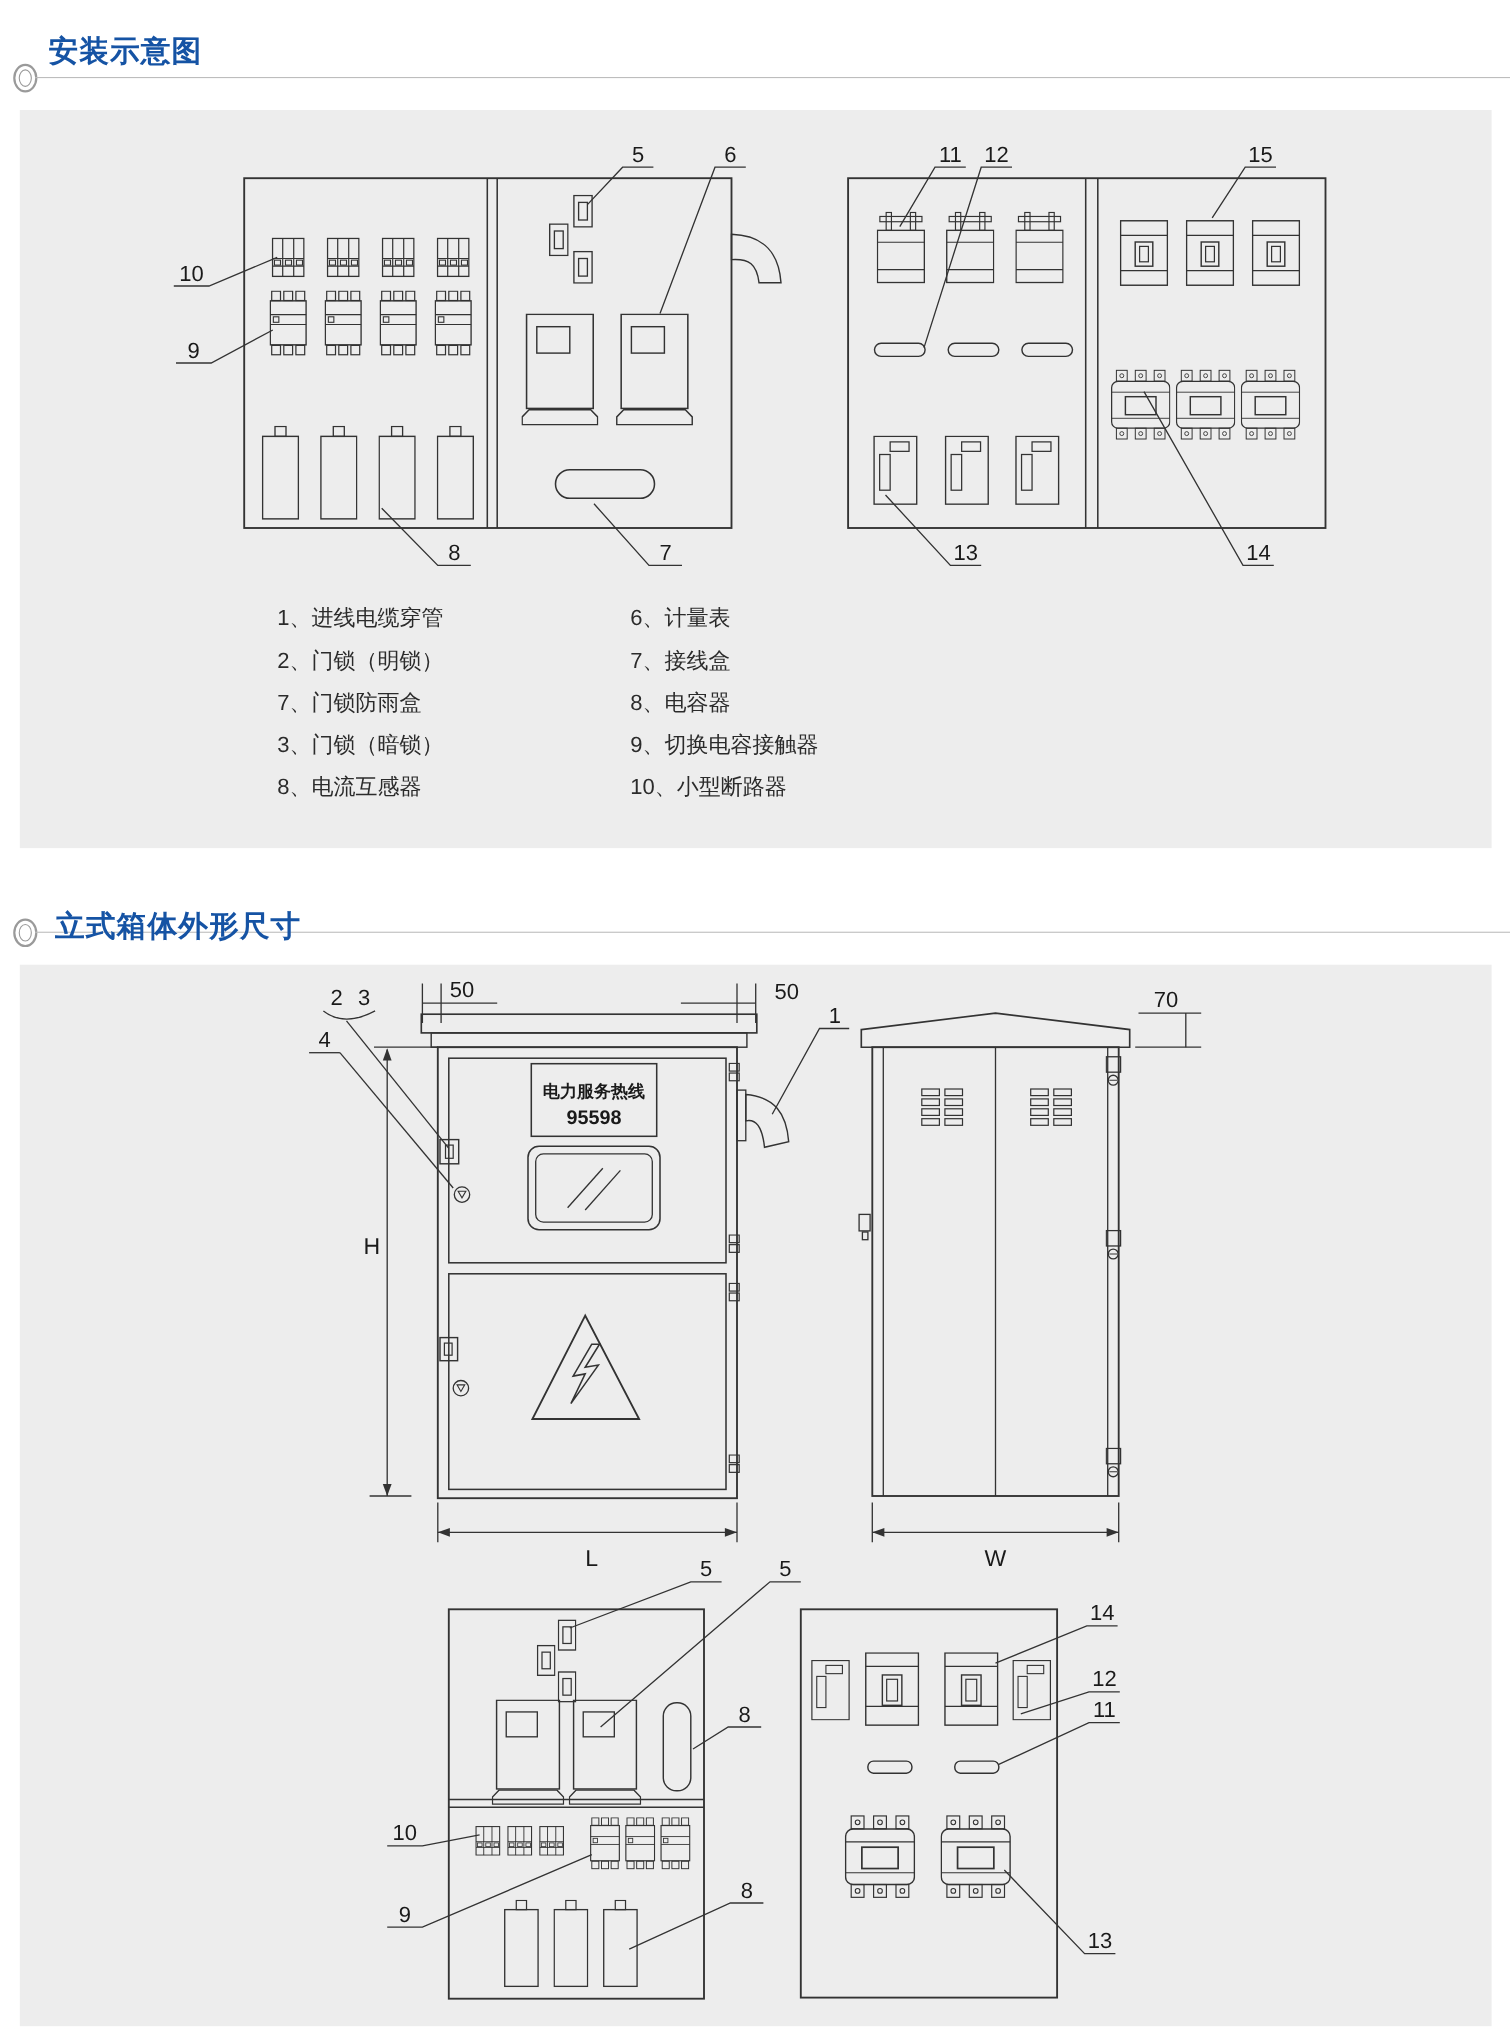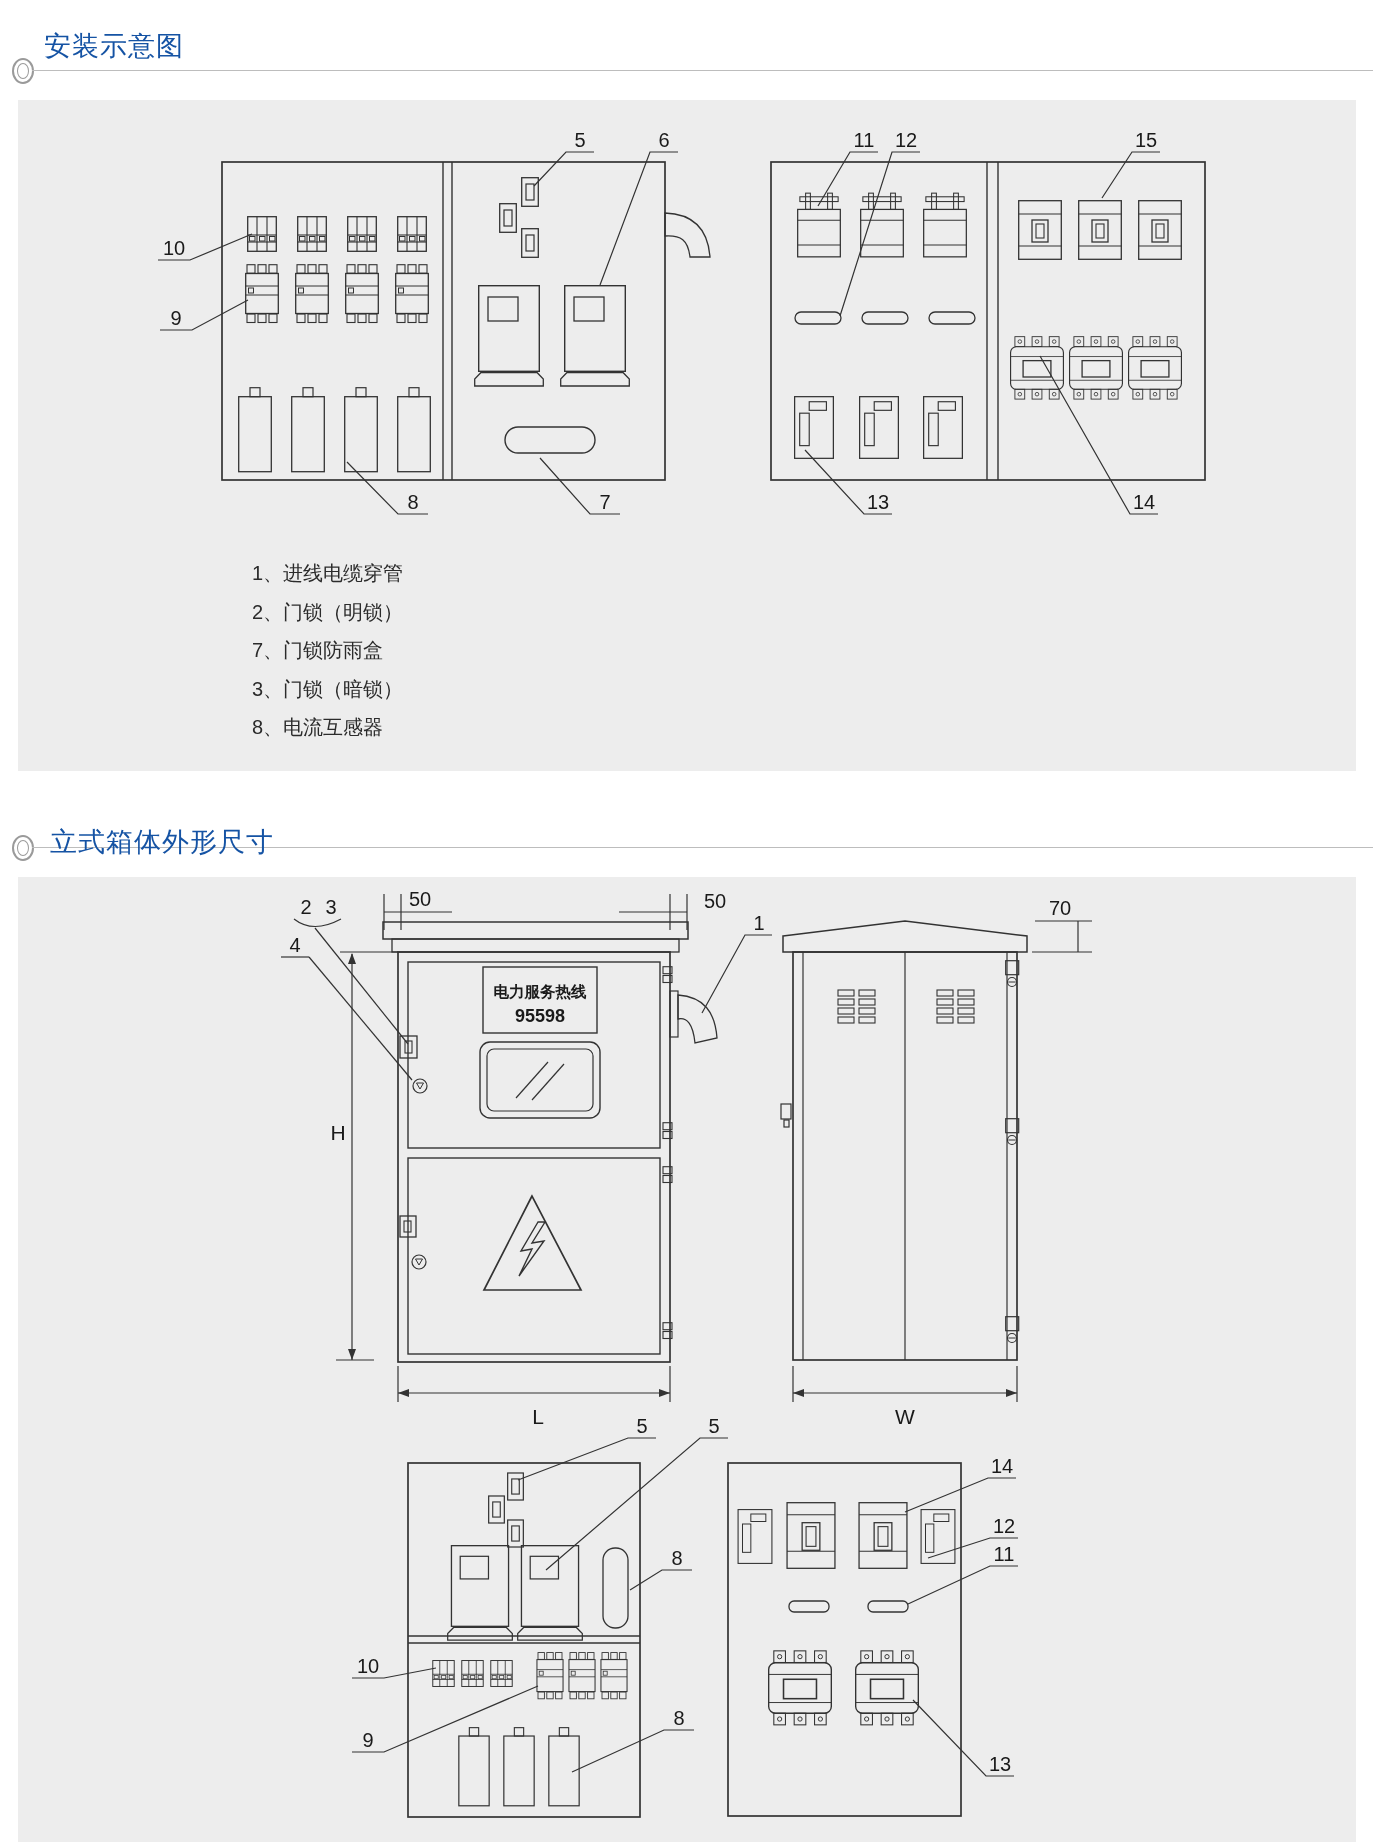--- a/index.html
+++ b/index.html
@@ -1,23 +1,23 @@
 <!DOCTYPE html>
 <html><head>
 <meta charset="utf-8">
 <style>
   html,body{margin:0;padding:0;background:#fff;}
   .page{position:relative;width:1373px;height:1848px;background:#fff;overflow:hidden;
         font-family:"Liberation Sans","DejaVu Sans",sans-serif;color:#1a1a1a;}
   .panel{position:absolute;left:18px;width:1338px;background:#ededed;}
-  .sec-title{position:absolute;font-size:27px;font-weight:normal;color:#1553a4;letter-spacing:1px;text-align:right;}
+  .sec-title{position:absolute;font-size:27px;font-weight:bold;color:#1553a4;letter-spacing:1px;text-align:right;}
   .sec-line{position:absolute;height:1px;background:#bdbdbd;left:32px;right:0;}
   .ring{position:absolute;width:22px;height:26px;border:2px solid #9a9a9a;border-radius:50%;background:#fff;box-sizing:border-box;}
   .ring .inner{position:absolute;left:3px;top:3px;width:12px;height:16px;border:1.5px solid #9a9a9a;border-radius:50%;box-sizing:border-box;}
-  .legend{position:absolute;font-size:20px;color:#2b2b2b;margin-top:11px;}
+  .legend{position:absolute;font-size:20px;color:#2b2b2b;}
   .legend .row{height:38.5px;line-height:38.5px;white-space:nowrap;}
   svg{position:absolute;left:0;}
   svg text{font-family:"Liberation Sans","DejaVu Sans",sans-serif;fill:#1a1a1a;}
   .num{font-size:20px;}
   .dimtxt{font-size:21px;}
   .signtxt{font-size:15.5px;font-weight:bold;}
   .signnum{font-size:18px;font-weight:bold;}
 </style>
 </head>
 <body>
@@ -39,20 +39,27 @@
   <div class="sec-title" style="left:50px;top:824px;">立式箱体外形尺寸</div>
 
   <div class="panel" style="top:877px;height:965px;"></div>
 
   <div class="legend" style="left:252px;top:543px;">
     <div class="row">1、进线电缆穿管</div>
     <div class="row">2、门锁（明锁）</div>
     <div class="row">7、门锁防雨盒</div>
     <div class="row">3、门锁（暗锁）</div>
     <div class="row">8、电流互感器</div>
+  </div>
+  <div class="legend" style="left:573px;top:543px;">
+    <div class="row">6、计量表</div>
+    <div class="row">7、接线盒</div>
+    <div class="row">8、电容器</div>
+    <div class="row">9、切换电容接触器</div>
+    <div class="row">10、小型断路器</div>
   </div>
 
   <svg style="top:100px;" width="1373" height="671" viewBox="0 100 1373 671">
     <defs>
       <symbol id="g-mcb" viewBox="0 0 30 36">
         <rect x="0.7" y="0.7" width="28.6" height="34.6" fill="none" stroke="#333" stroke-width="1.3"></rect>
         <line x1="10" y1="0.7" x2="10" y2="35.3" stroke="#333" stroke-width="1.1"></line>
         <line x1="20" y1="0.7" x2="20" y2="35.3" stroke="#333" stroke-width="1.1"></line>
         <line x1="0.7" y1="19" x2="29.3" y2="19" stroke="#333" stroke-width="1.1"></line>
         <line x1="0.7" y1="26" x2="29.3" y2="26" stroke="#333" stroke-width="1.1"></line>

